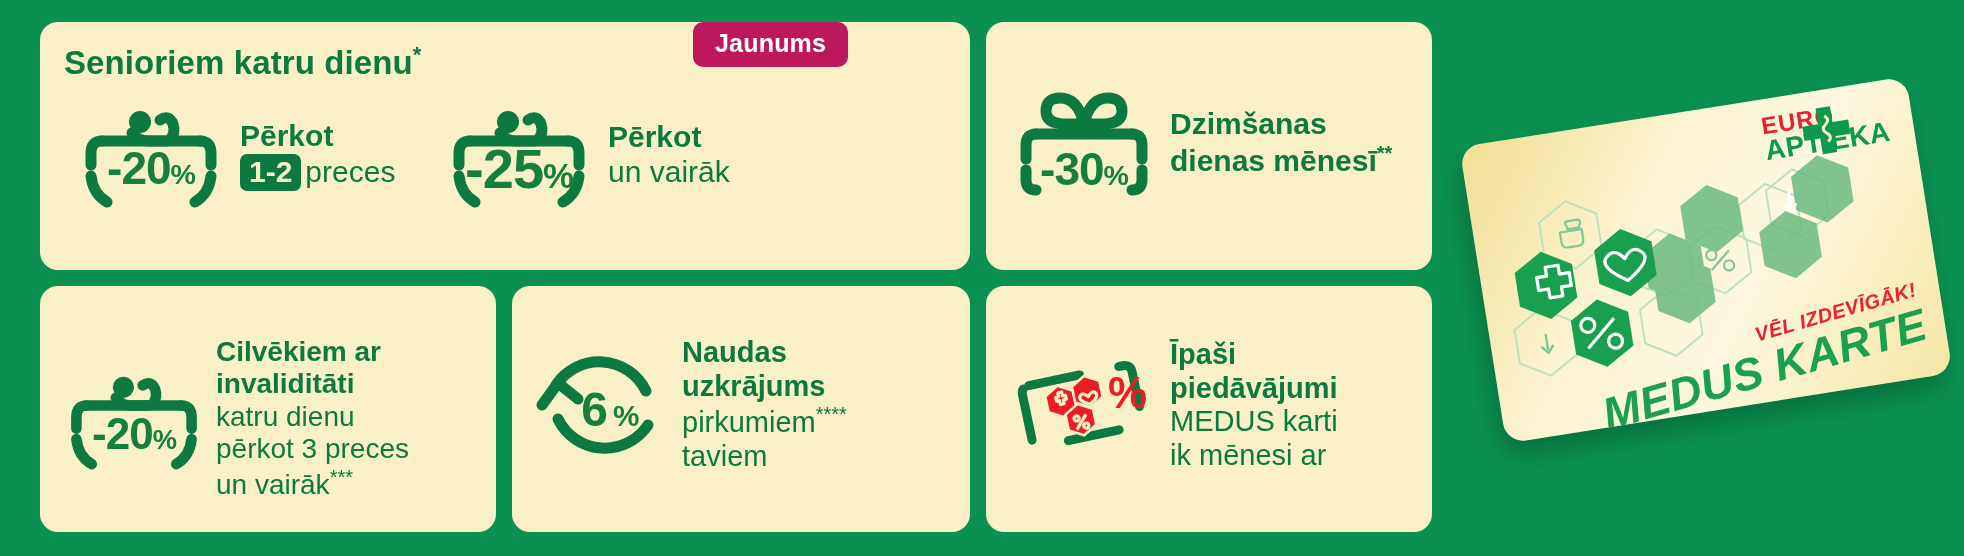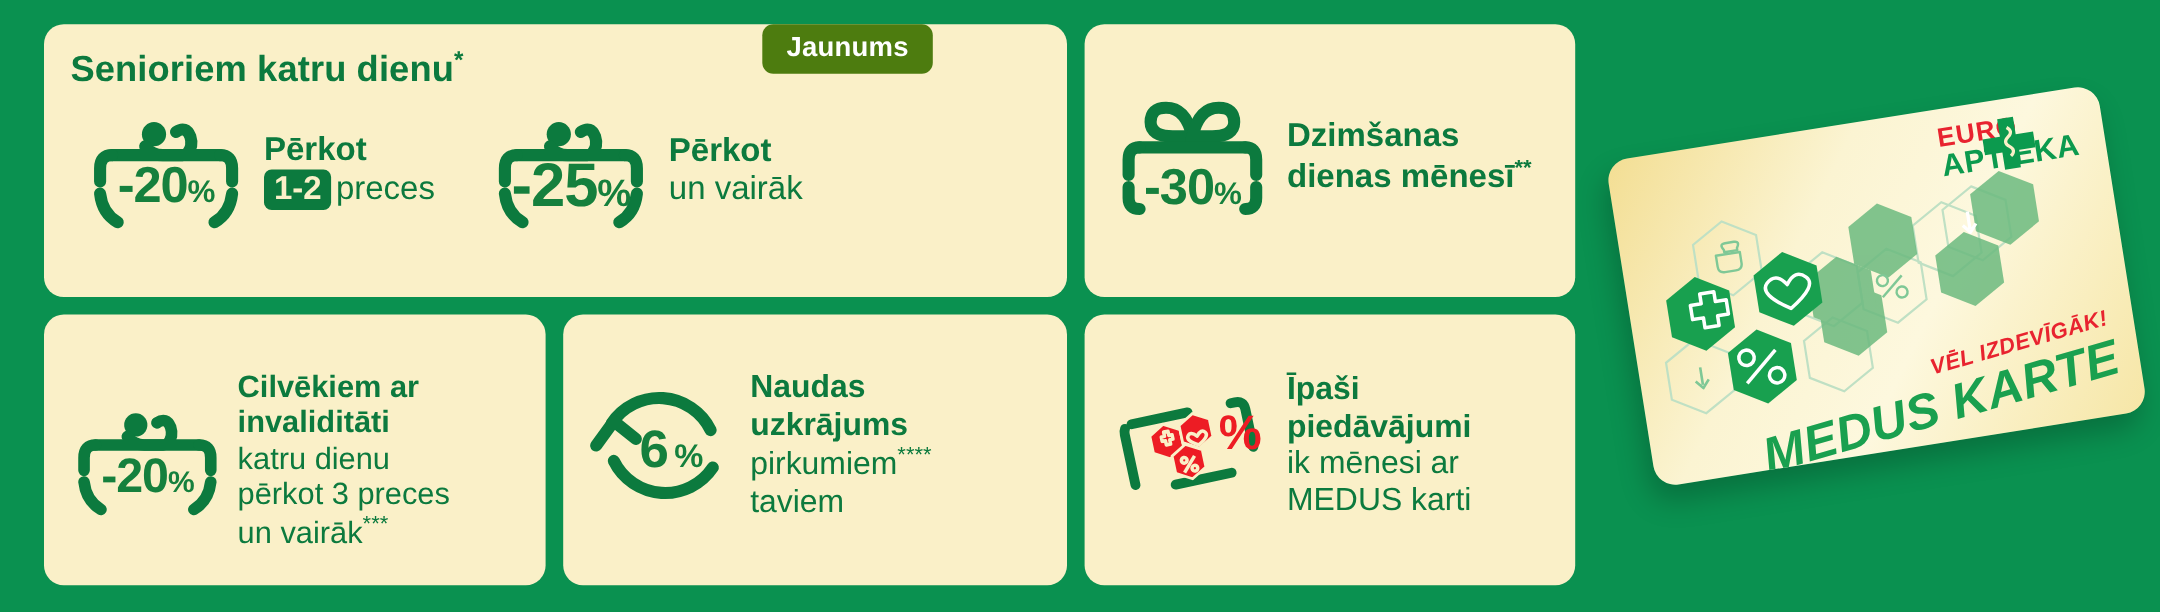--- a/index.html
+++ b/index.html
@@ -29,21 +29,21 @@
   .c1 { left: 0;    top: 0;   width: 930px;  height: 248px; }
   .c2 { left: 946px; top: 0;  width: 446px;  height: 248px; }
   .c3 { left: 0;    top: 264px; width: 456px; height: 246px; }
   .c4 { left: 472px; top: 264px; width: 458px; height: 246px; }
   .c5 { left: 946px; top: 264px; width: 446px; height: 246px; }
 
   
   .badge {
     position: absolute;
     left: 693px; top: 22px;
-    background: #4d7c0f;
+    background: #be185d;
     color: #ffffff;
     border-radius: 10px;
     padding: 7px 22px 9px 22px;
     font-size: 25px;
     font-weight: bold;
     letter-spacing: .2px;
     z-index: 5;
     line-height: 1.15;
   }
 
@@ -317,22 +317,22 @@
               </g>
             </g>
             <g fill="#ed1c24" font-family="Liberation Sans, sans-serif" font-size="44" font-weight="bold">
               <text x="96" y="68">%</text>
             </g>
           </svg>
         </div>
         <div class="otext" style="margin-left:8px;font-size:29px;">
           <div>Īpaši</div>
           <div>piedāvājumi</div>
+          <div class="light">MEDUS karti</div>
           <div class="light">ik mēnesi ar</div>
-          <div class="light">MEDUS karti</div>
         </div>
       </div>
     </div>
   </div>
 
   <div class="badge">Jaunums</div>
 
   <div class="medus">
     <svg viewBox="0 0 452 300" preserveAspectRatio="none">
       <defs>

